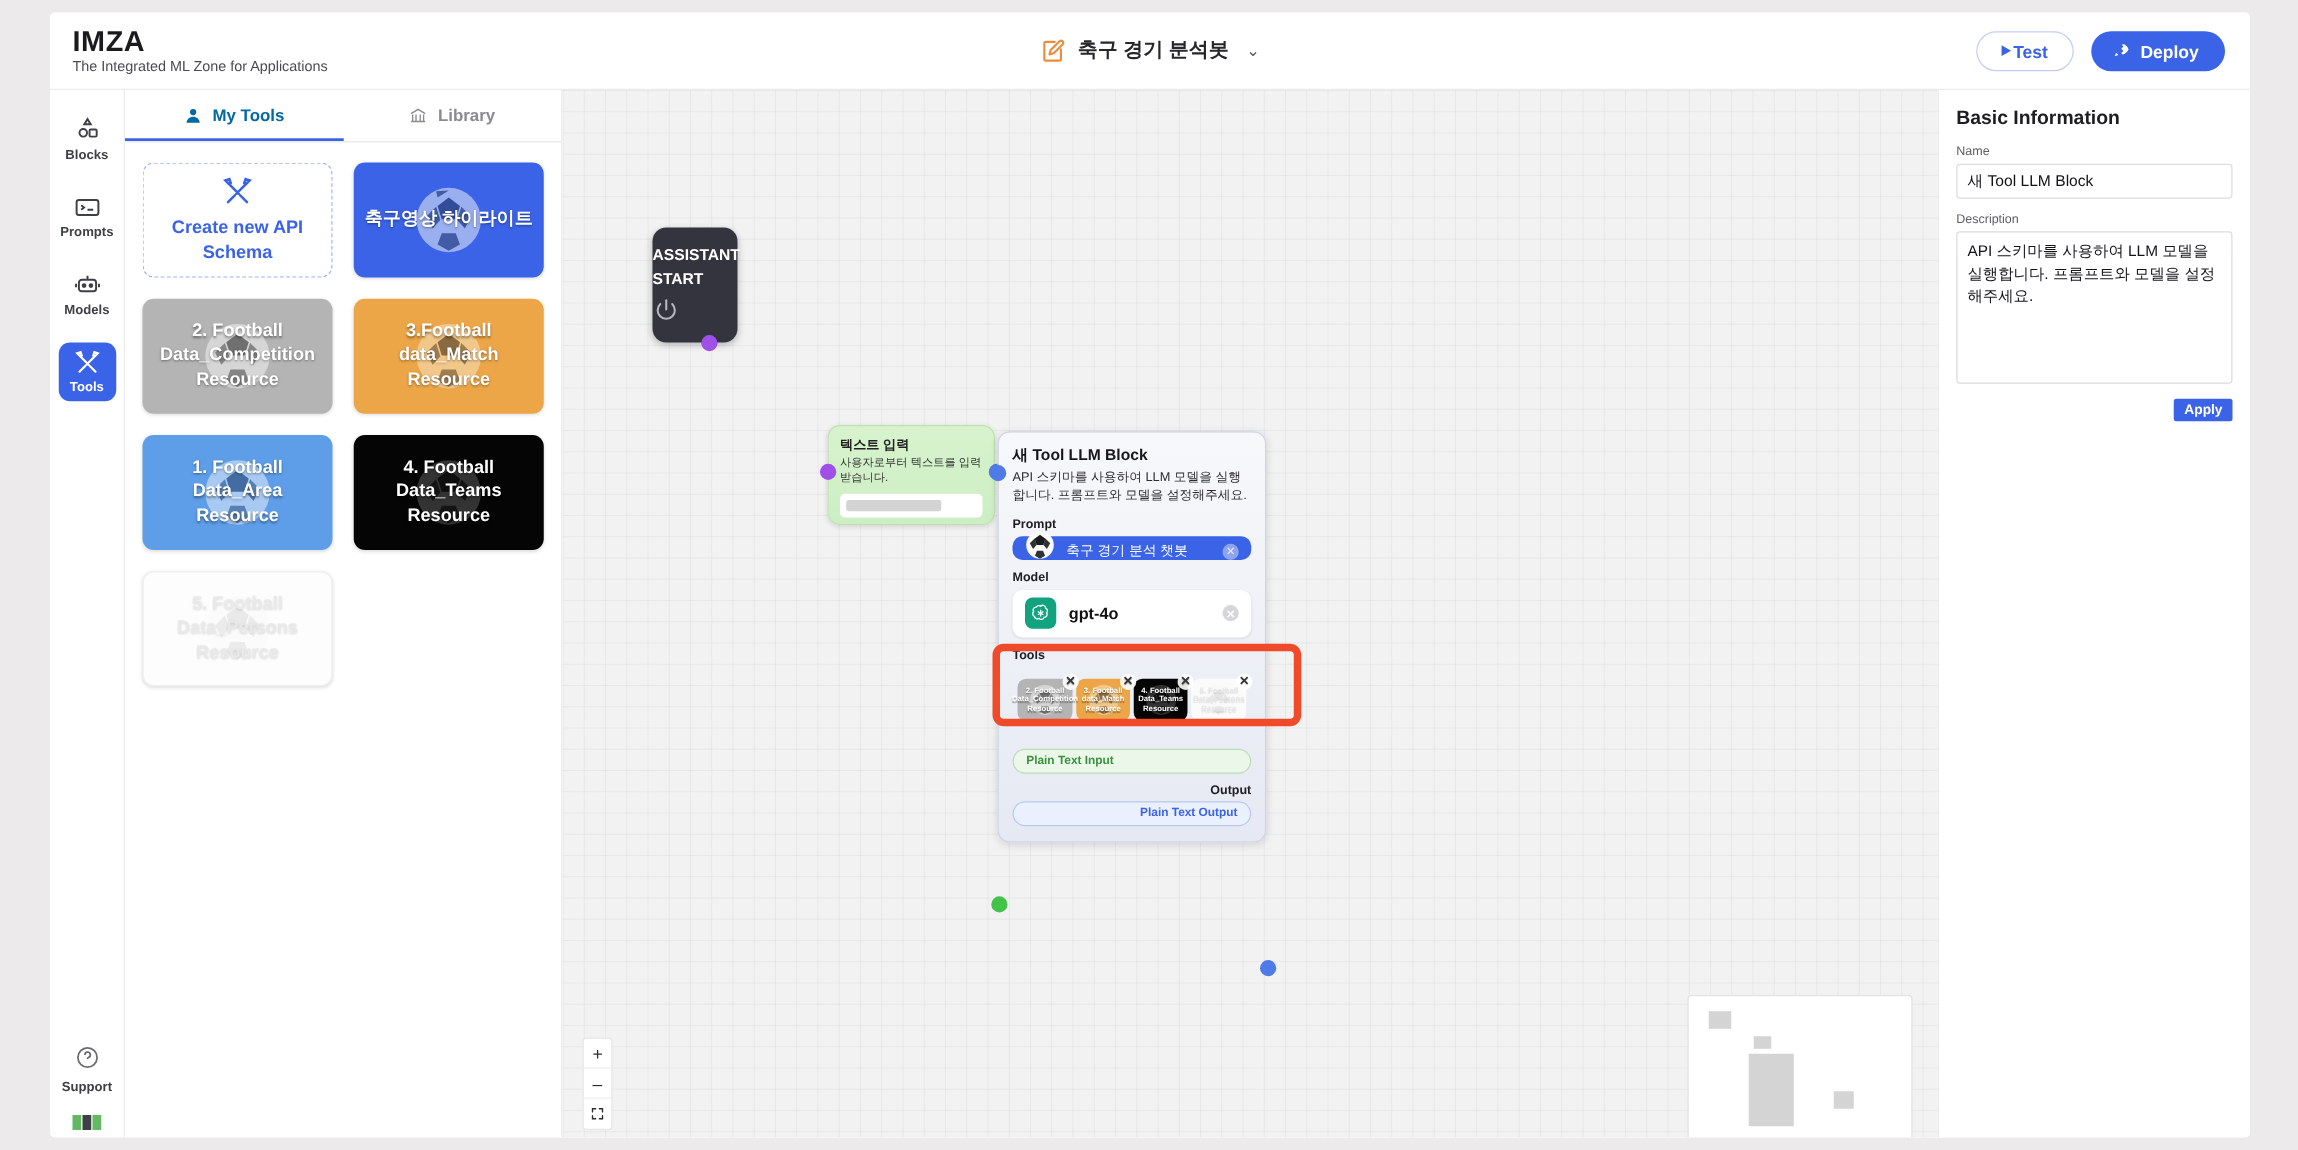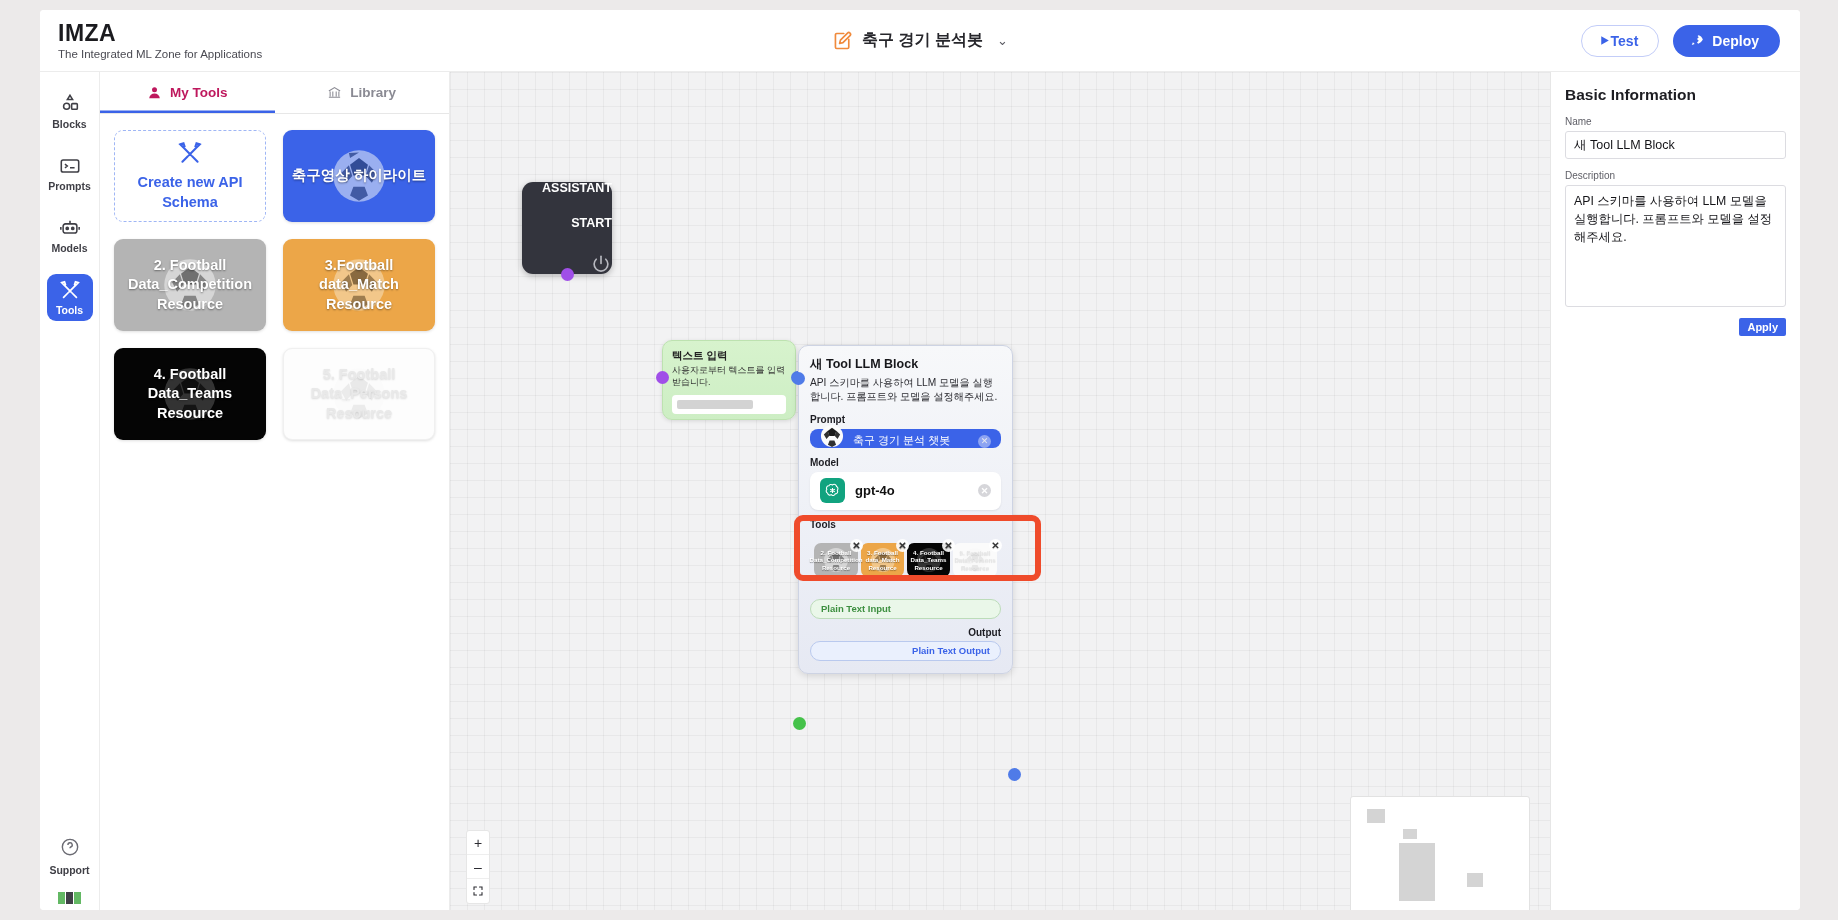--- a/index.html
+++ b/index.html
@@ -81,21 +81,21 @@
   .rail-logo i:nth-child(2){background:#3f3f46;}
   .rail-logo i:nth-child(3){background:#63b864;}
 
   
   .panel { width: 350px; flex: 0 0 350px; background: #fff; border-right: 1px solid #ececec; display:flex; flex-direction:column;}
   .panel-tabs { display: flex; height: 42px; border-bottom: 1px solid #e7e7e7; }
   .ptab {
     flex: 1; display: flex; align-items: center; justify-content: center; gap: 8px;
     font-size: 13.5px; font-weight: bold; color: #8a8a93; cursor: pointer;
   }
-  .ptab.active { color: #be185d; box-shadow: inset 0 -2.5px 0 #3b63e8; }
+  .ptab.active { color: #0369a1; box-shadow: inset 0 -2.5px 0 #3b63e8; }
   .ptab .glyph { width: 15px; height: 15px; display:flex; }
 
   .cards { padding: 16px 14px; display: grid; grid-template-columns: 1fr 1fr; gap: 17px; align-content: start; }
   .card {
     height: 92px; border-radius: 9px; position: relative; overflow: hidden;
     display: flex; align-items: center; justify-content: center; text-align: center;
     cursor: pointer;
     font-size: 14.5px; font-weight: bold; line-height: 1.32; color: #fff;
     text-shadow: 0 1px 2px rgba(0,0,0,.42);
     box-shadow: 0 1px 3px rgba(0,0,0,.13);
@@ -131,24 +131,24 @@
   .edges { position: absolute; inset: 0; pointer-events: none; }
 
   .node { position: absolute; }
   .port { position: absolute; width: 13px; height: 13px; border-radius: 50%; }
   .port.purple { background: #a04fe8; }
   .port.blue   { background: #4f7be8; }
   .port.green  { background: #45c24a; }
 
   
   .n-start {
-    left: 72px; top: 110px; width: 90px; height: 92px;
+    left: 72px; top: 110px; width: 68px; height: 92px;
     background: #33343d; border-radius: 11px;
-    display: flex; flex-direction: column; align-items: flex-end; justify-content: center;
-    gap: 20px; box-shadow: 0 2px 6px rgba(0,0,0,.25); cursor: pointer;
+    display: flex; flex-direction: column; align-items: flex-start; justify-content: center;
+    gap: 4px; box-shadow: 0 2px 6px rgba(0,0,0,.25); cursor: pointer;
   }
   .n-start .t { color: #fff; font-size: 12.5px; font-weight: bold; line-height:1.18; text-align:center; }
   .n-start .pw { color: #b7b8bf; width: 22px; height: 22px; margin-top:2px;}
 
   
   .n-textin {
     left: 212px; top: 268px; width: 134px; height: 80px;
     background: linear-gradient(180deg,#d7f3cd,#cdeec4);
     border: 1px solid #bde2b0; border-radius: 10px; padding: 8px 9px;
     box-shadow: 0 1px 4px rgba(0,0,0,.12); cursor: pointer;
@@ -423,20 +423,28 @@
 
         <div class="card c-orange">
           <svg class="ball" viewBox="0 0 100 100">
             <circle cx="50" cy="50" r="46" fill="#f7e3c0"></circle>
               <path d="M50 18l16 12-6 19H40l-6-19z" fill="#3a3a3a"></path>
             <path d="M18 45l14-14 6 19-11 12zM82 45 68 31l-6 19 11 12zM34 85l6-16h20l6 16-16 9z" fill="#3a3a3a" opacity=".8"></path>
           </svg>
           <span class="ctext">3.Football data_Match Resource</span>
         </div>
 
+        <div class="card c-lblue">
+          <svg class="ball" viewBox="0 0 100 100">
+            <circle cx="50" cy="50" r="46" fill="#e6eefa"></circle>
+              <path d="M50 18l16 12-6 19H40l-6-19z" fill="#2f4568"></path>
+            <path d="M18 45l14-14 6 19-11 12zM82 45 68 31l-6 19 11 12zM34 85l6-16h20l6 16-16 9z" fill="#2f4568" opacity=".8"></path>
+          </svg>
+          <span class="ctext">1. Football Data_Area Resource</span>
+        </div>
 
         <div class="card c-black">
           <svg class="ball" viewBox="0 0 100 100">
             <circle cx="50" cy="50" r="46" fill="#5a5a5a"></circle>
               <path d="M50 18l16 12-6 19H40l-6-19z" fill="#171717"></path>
             <path d="M18 45l14-14 6 19-11 12zM82 45 68 31l-6 19 11 12zM34 85l6-16h20l6 16-16 9z" fill="#171717" opacity=".85"></path>
           </svg>
           <span class="ctext">4. Football Data_Teams Resource</span>
         </div>
 

